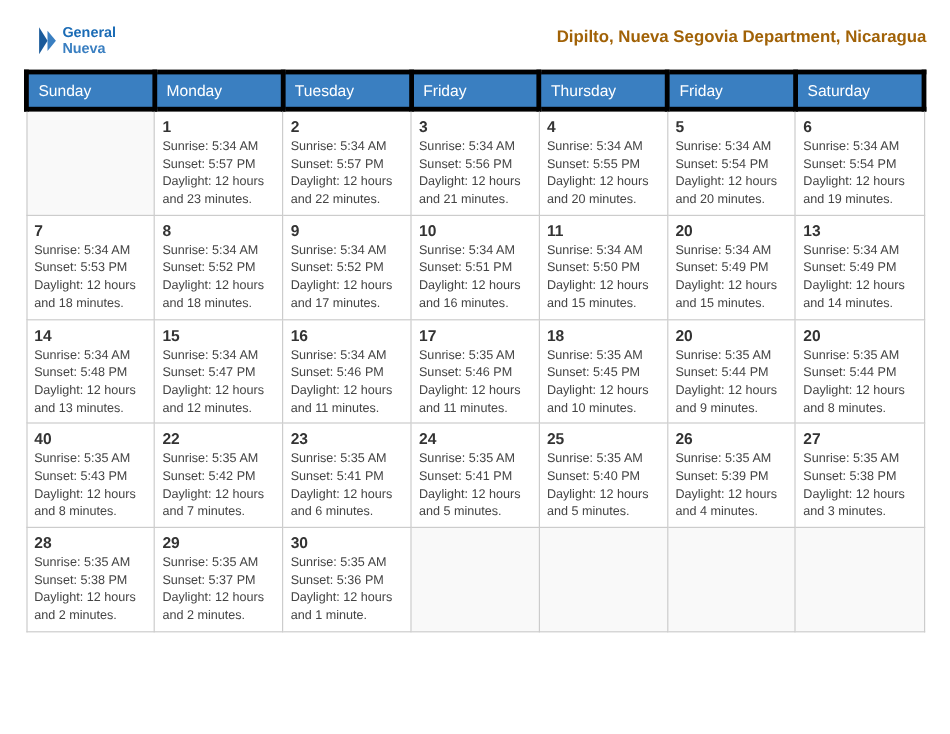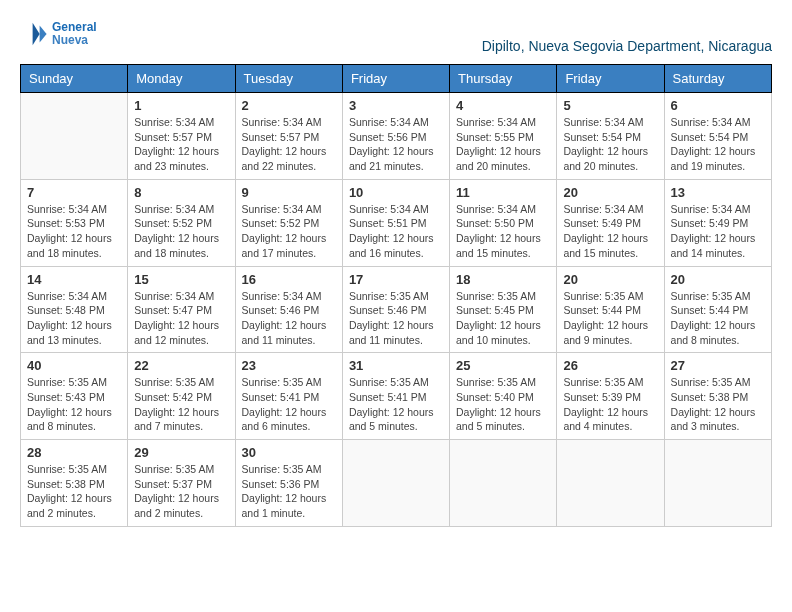--- a/index.html
+++ b/index.html
@@ -37,36 +37,37 @@
     .title-block {
       text-align: right;
     }
     .month-year {
       font-size: 32px;
       font-weight: 300;
       color: #333;
     }
     .subtitle {
       font-size: 14px;
-      color: #0c4a6e;
-      margin-top: 18px;
+      color: #a16207;
+      margin-top: 2px;
+      font-weight: bold;
     }
     .calendar {
       width: 100%;
       border-collapse: collapse;
       font-size: 11px;
     }
     .calendar th {
       background: #3a7fc1;
       color: #fff;
       padding: 6px 8px;
       text-align: left;
       font-size: 13px;
       font-weight: normal;
-      border: 1px solid #000000;
+      border: 4px solid #000000;
     }
     .calendar td {
       border: 1px solid #ccc;
       vertical-align: top;
       padding: 5px 6px;
       width: 108px;
       min-height: 80px;
       color: #333;
     }
     .day-num {
@@ -213,21 +214,21 @@
         </td>
         <td>
           <span class="day-num">22</span>
           <div class="day-info">Sunrise: 5:35 AM<br>Sunset: 5:42 PM<br>Daylight: 12 hours<br>and 7 minutes.</div>
         </td>
         <td>
           <span class="day-num">23</span>
           <div class="day-info">Sunrise: 5:35 AM<br>Sunset: 5:41 PM<br>Daylight: 12 hours<br>and 6 minutes.</div>
         </td>
         <td>
-          <span class="day-num">31</span>
+          <span class="day-num">24</span>
           <div class="day-info">Sunrise: 5:35 AM<br>Sunset: 5:41 PM<br>Daylight: 12 hours<br>and 5 minutes.</div>
         </td>
         <td>
           <span class="day-num">25</span>
           <div class="day-info">Sunrise: 5:35 AM<br>Sunset: 5:40 PM<br>Daylight: 12 hours<br>and 5 minutes.</div>
         </td>
         <td>
           <span class="day-num">26</span>
           <div class="day-info">Sunrise: 5:35 AM<br>Sunset: 5:39 PM<br>Daylight: 12 hours<br>and 4 minutes.</div>
         </td>

